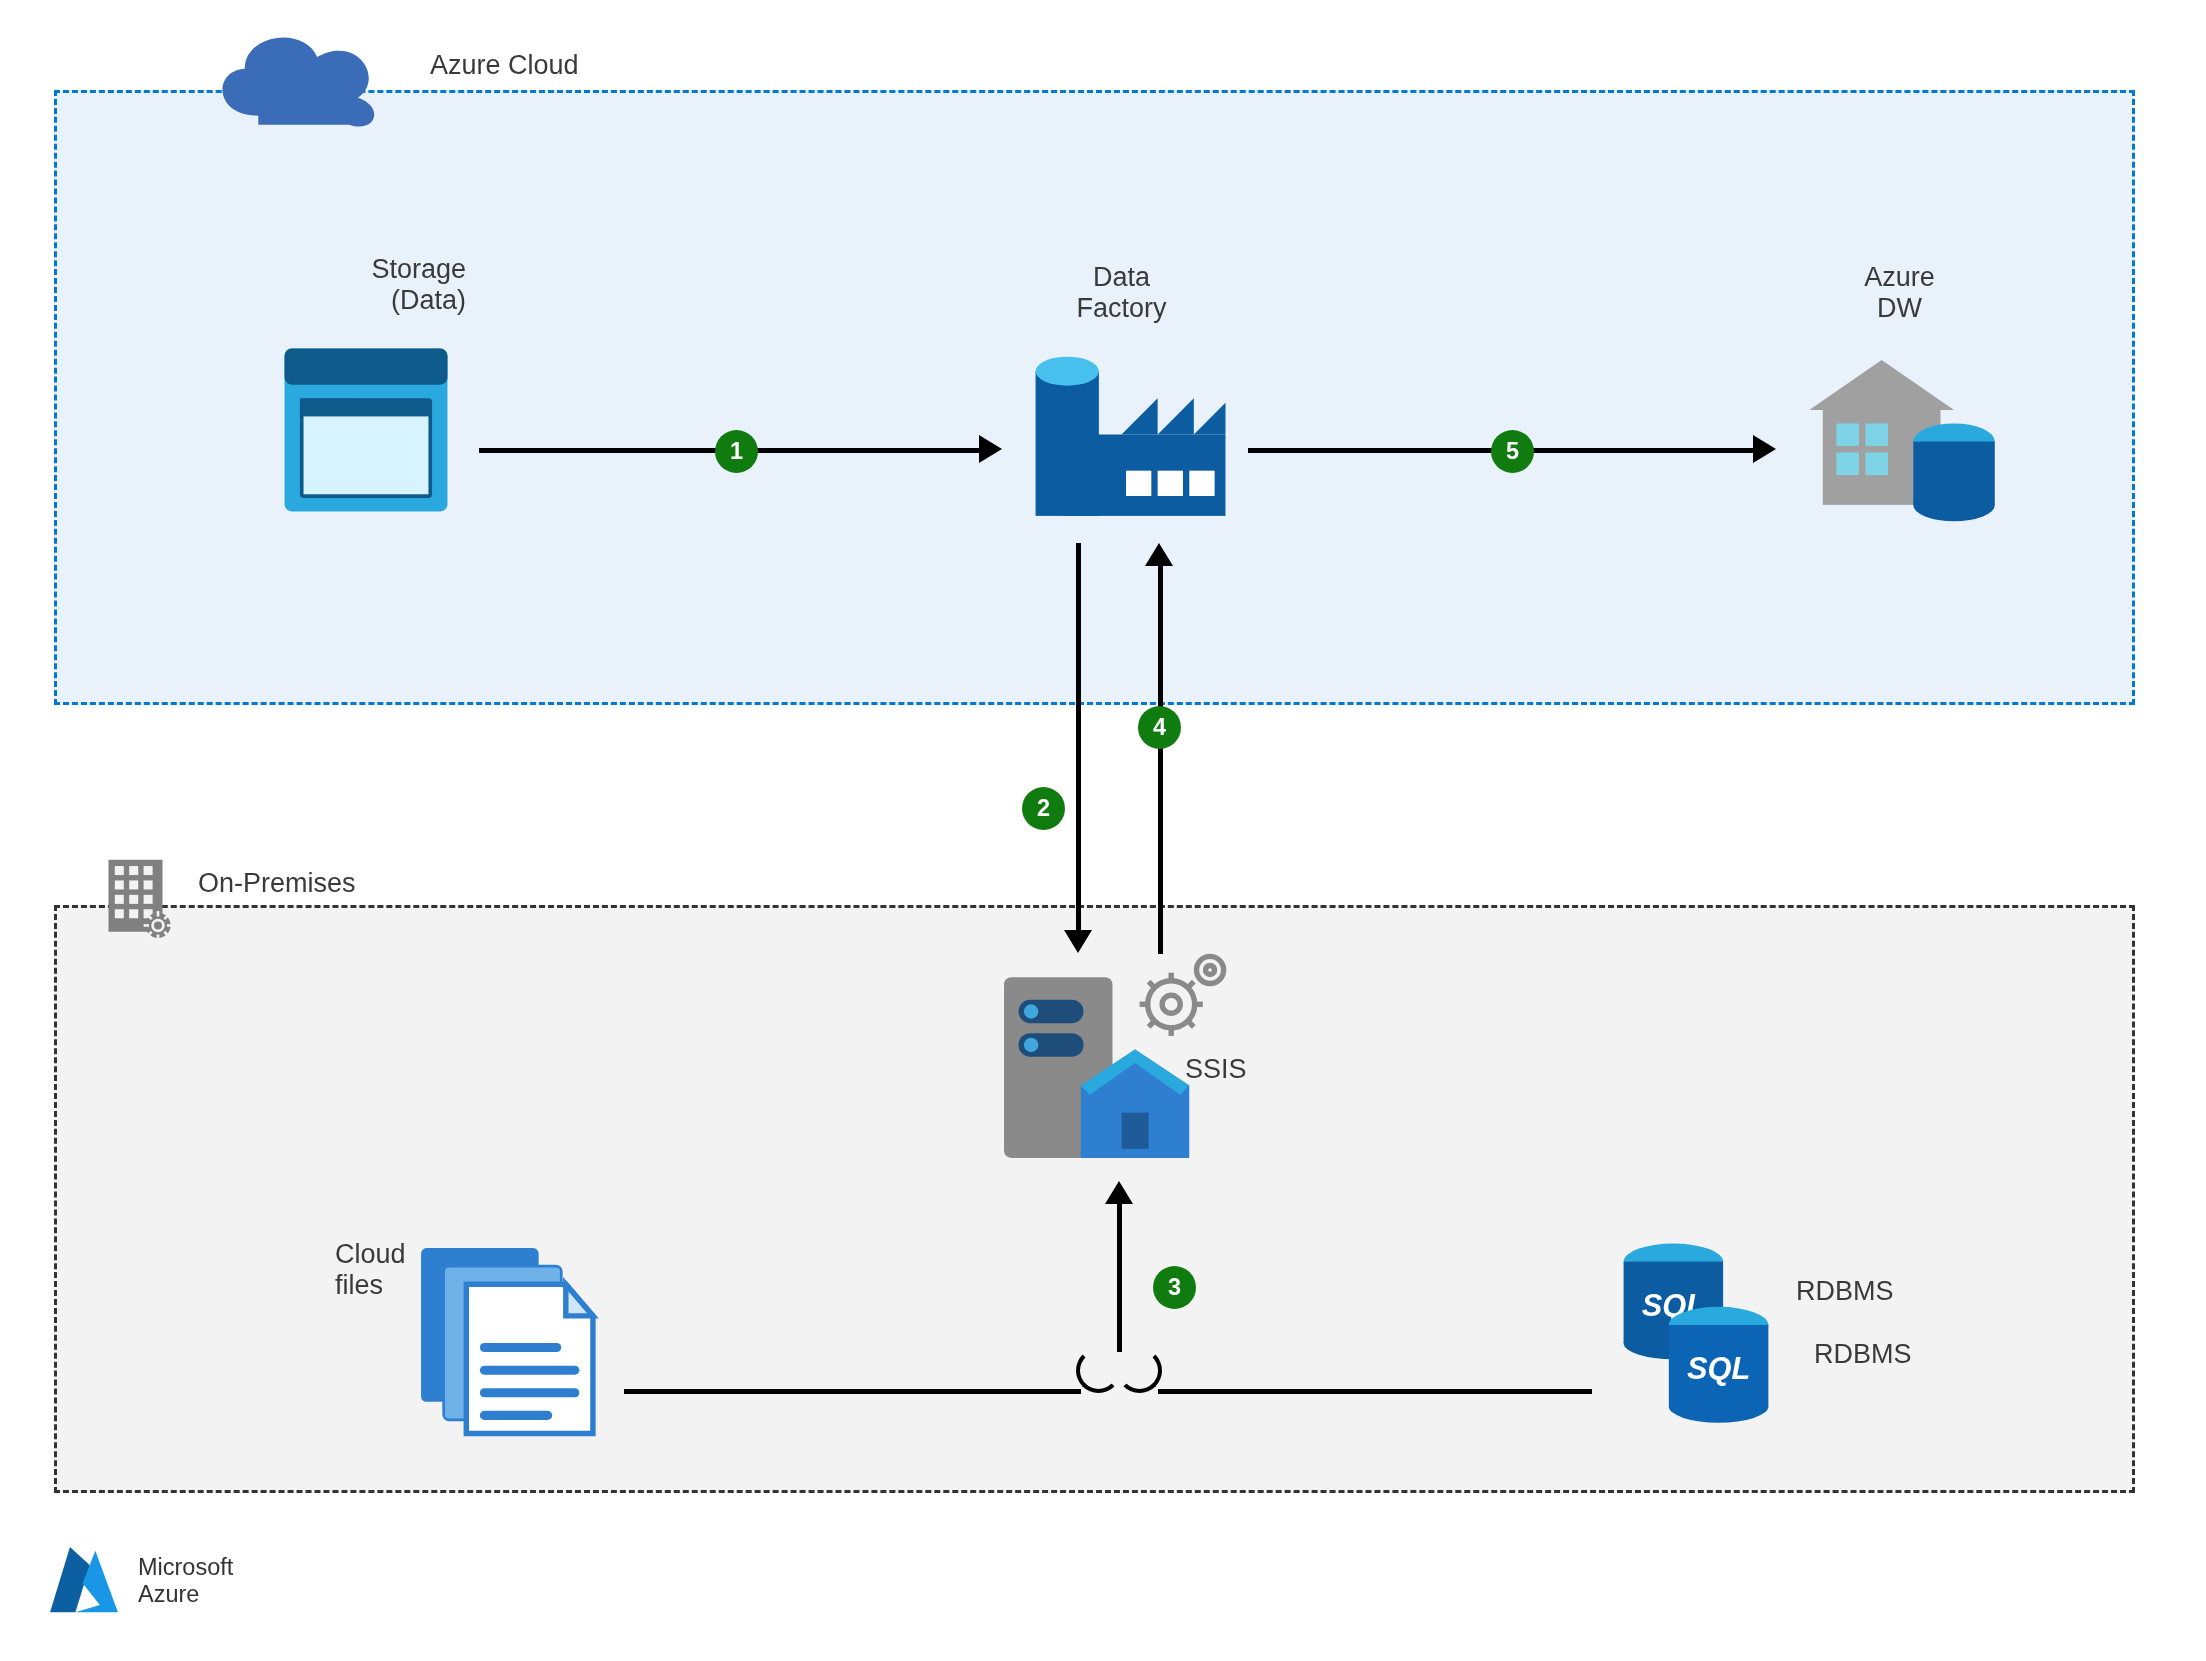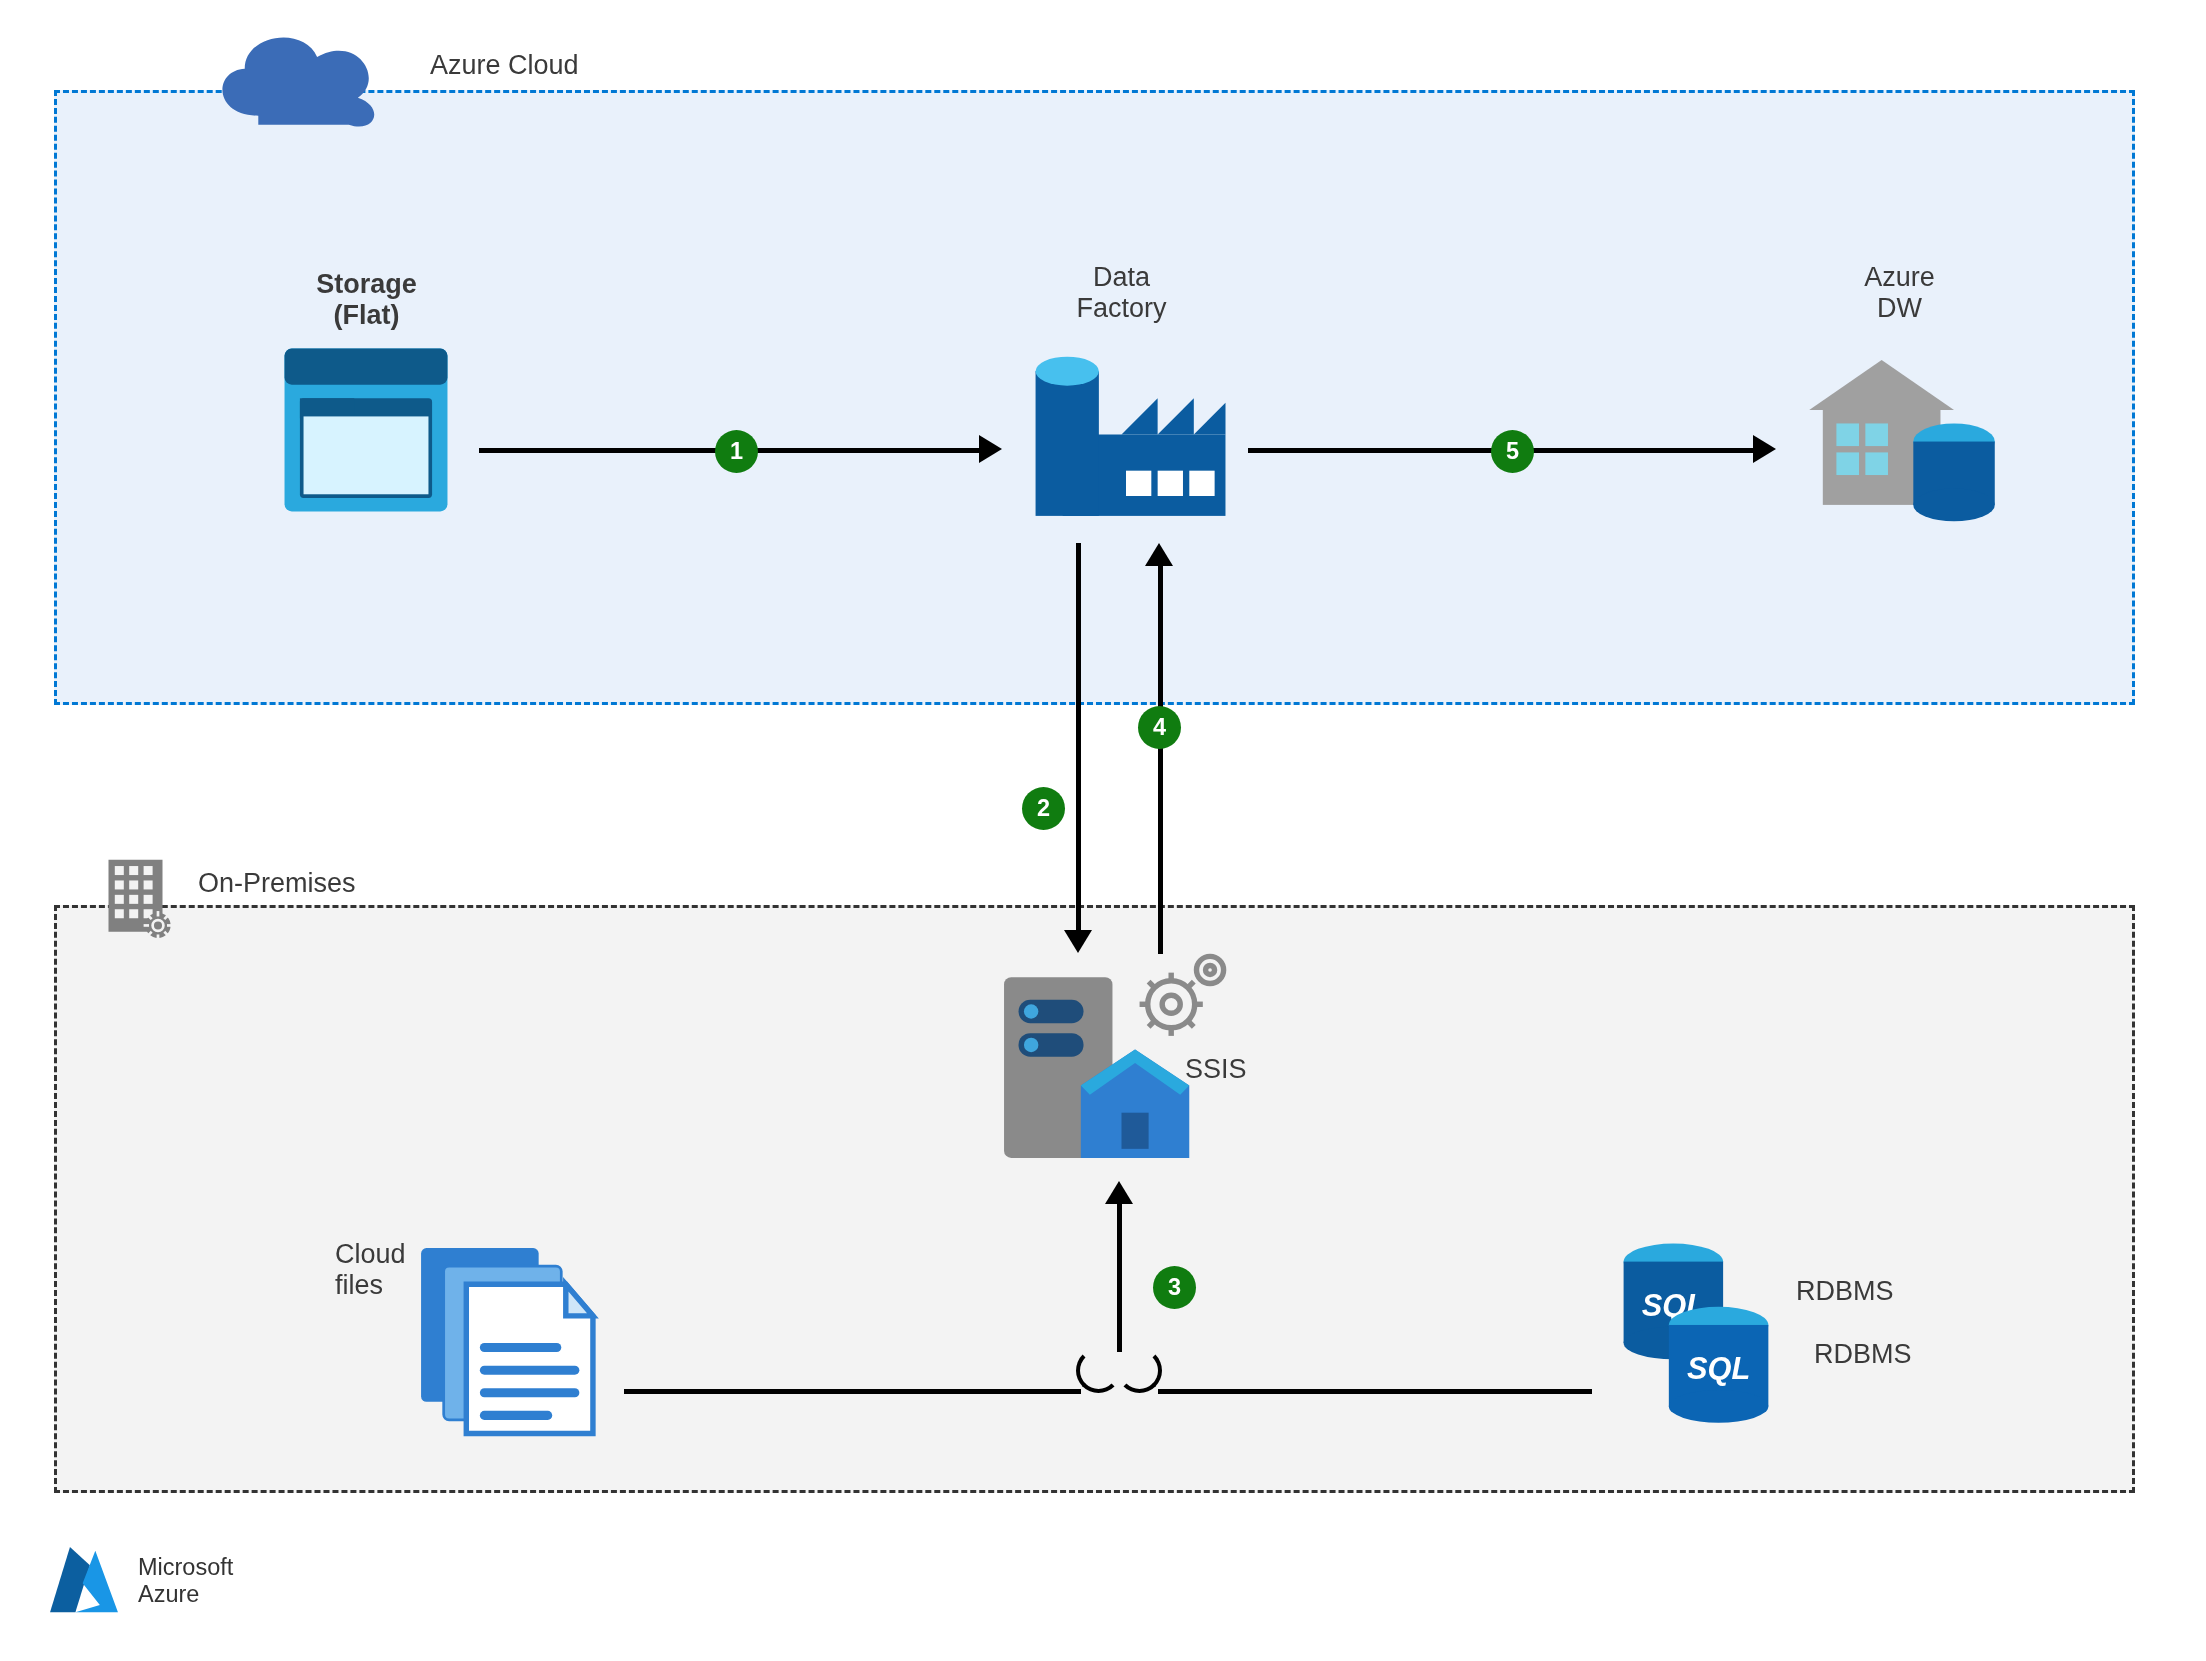--- a/index.html
+++ b/index.html
@@ -132,23 +132,23 @@
         <line x1="60" y1="88" x2="60" y2="94"></line>
       <line x1="44" y1="78" x2="50" y2="78"></line>
         <line x1="70" y1="78" x2="76" y2="78"></line>
       <line x1="49" y1="67" x2="53" y2="71"></line>
         <line x1="67" y1="85" x2="71" y2="89"></line>
       <line x1="49" y1="89" x2="53" y2="85"></line>
         <line x1="67" y1="71" x2="71" y2="67"></line>
     </g>
   </svg>
 
-  <div class="node-label" style="left:267px; top:269px; width:199px; text-align:center;font-weight:bold;">
+  <div class="node-label" style="left:267px; top:254px; width:199px; text-align:right;">
     <div>Storage</div>
-    <div>(Flat)</div>
+    <div>(Data)</div>
   </div>
   <svg class="icon" style="left:280px; top:344px; width:172px; height:172px;" viewBox="0 0 190 190">
     <rect x="5" y="5" width="180" height="180" rx="8" fill="#2aa9de"></rect>
     <rect x="5" y="5" width="180" height="40" rx="8" fill="#0e5a8a"></rect>
     <rect x="22" y="60" width="146" height="110" rx="4" fill="#0e5a8a"></rect>
     <rect x="22" y="60" width="60" height="22" fill="#0e5a8a"></rect>
     <rect x="26" y="80" width="138" height="86" fill="#d7f3ff"></rect>
   </svg>
 
   <div class="node-label" style="left:1022px; top:262px; width:199px; ">

